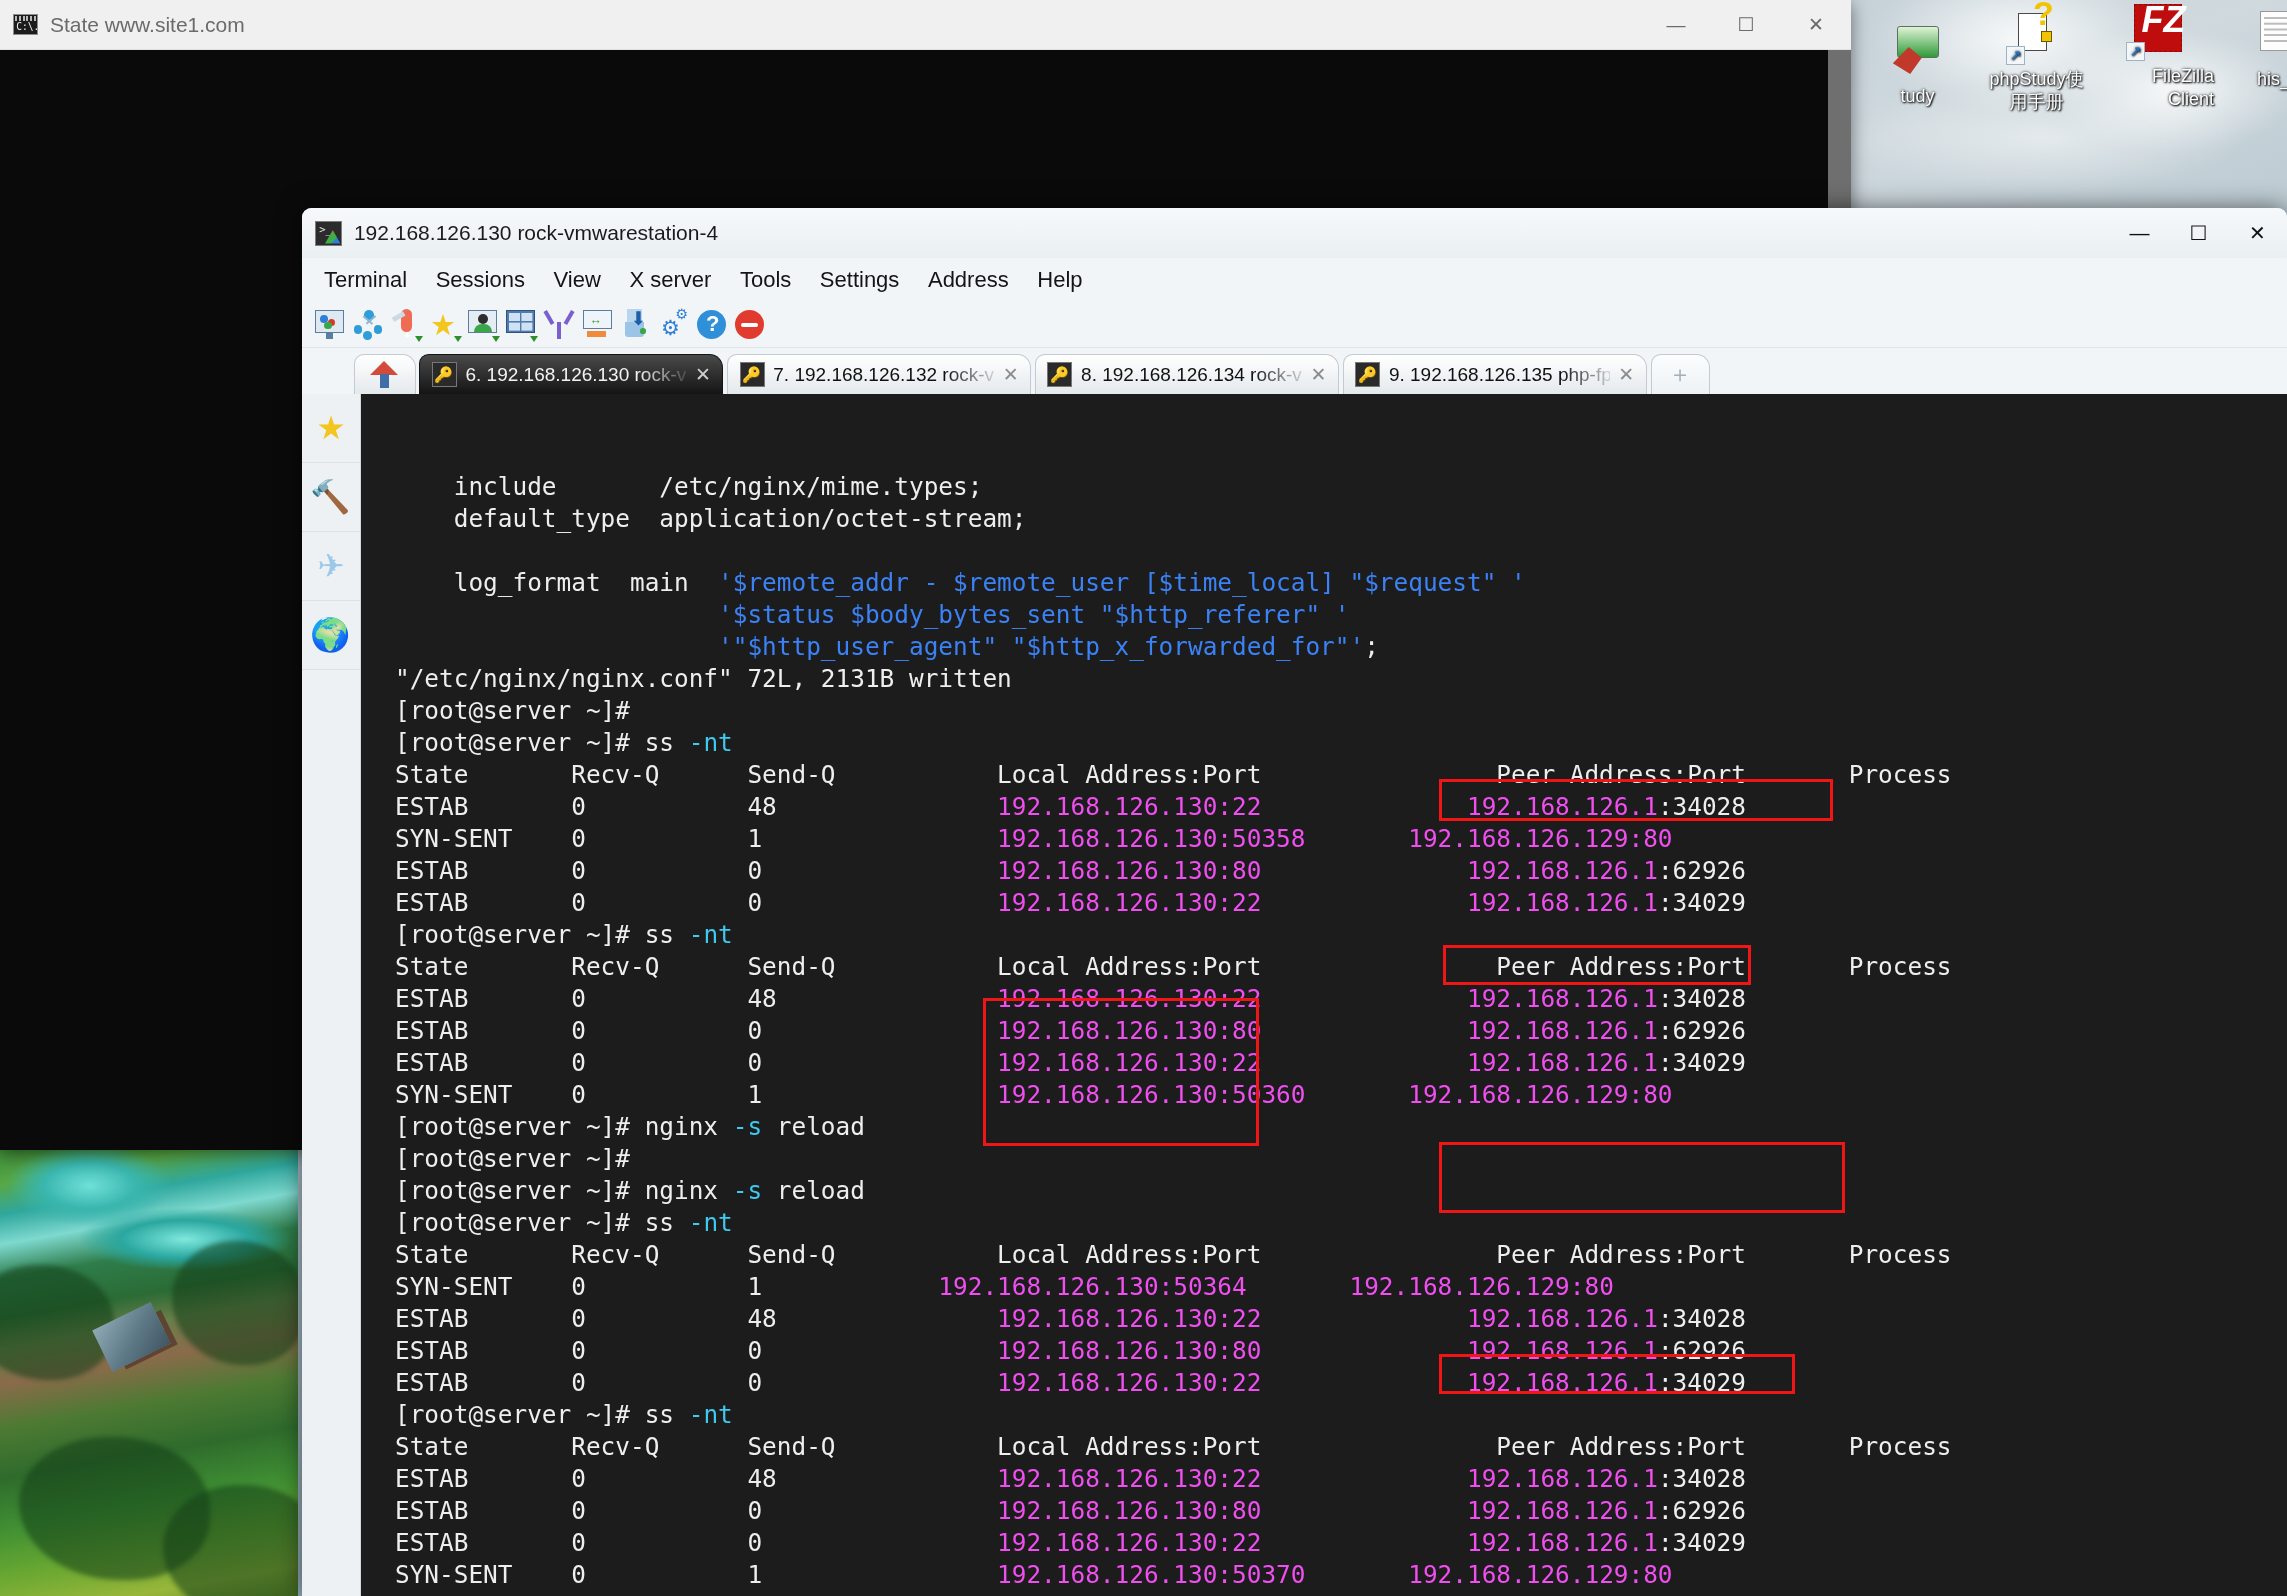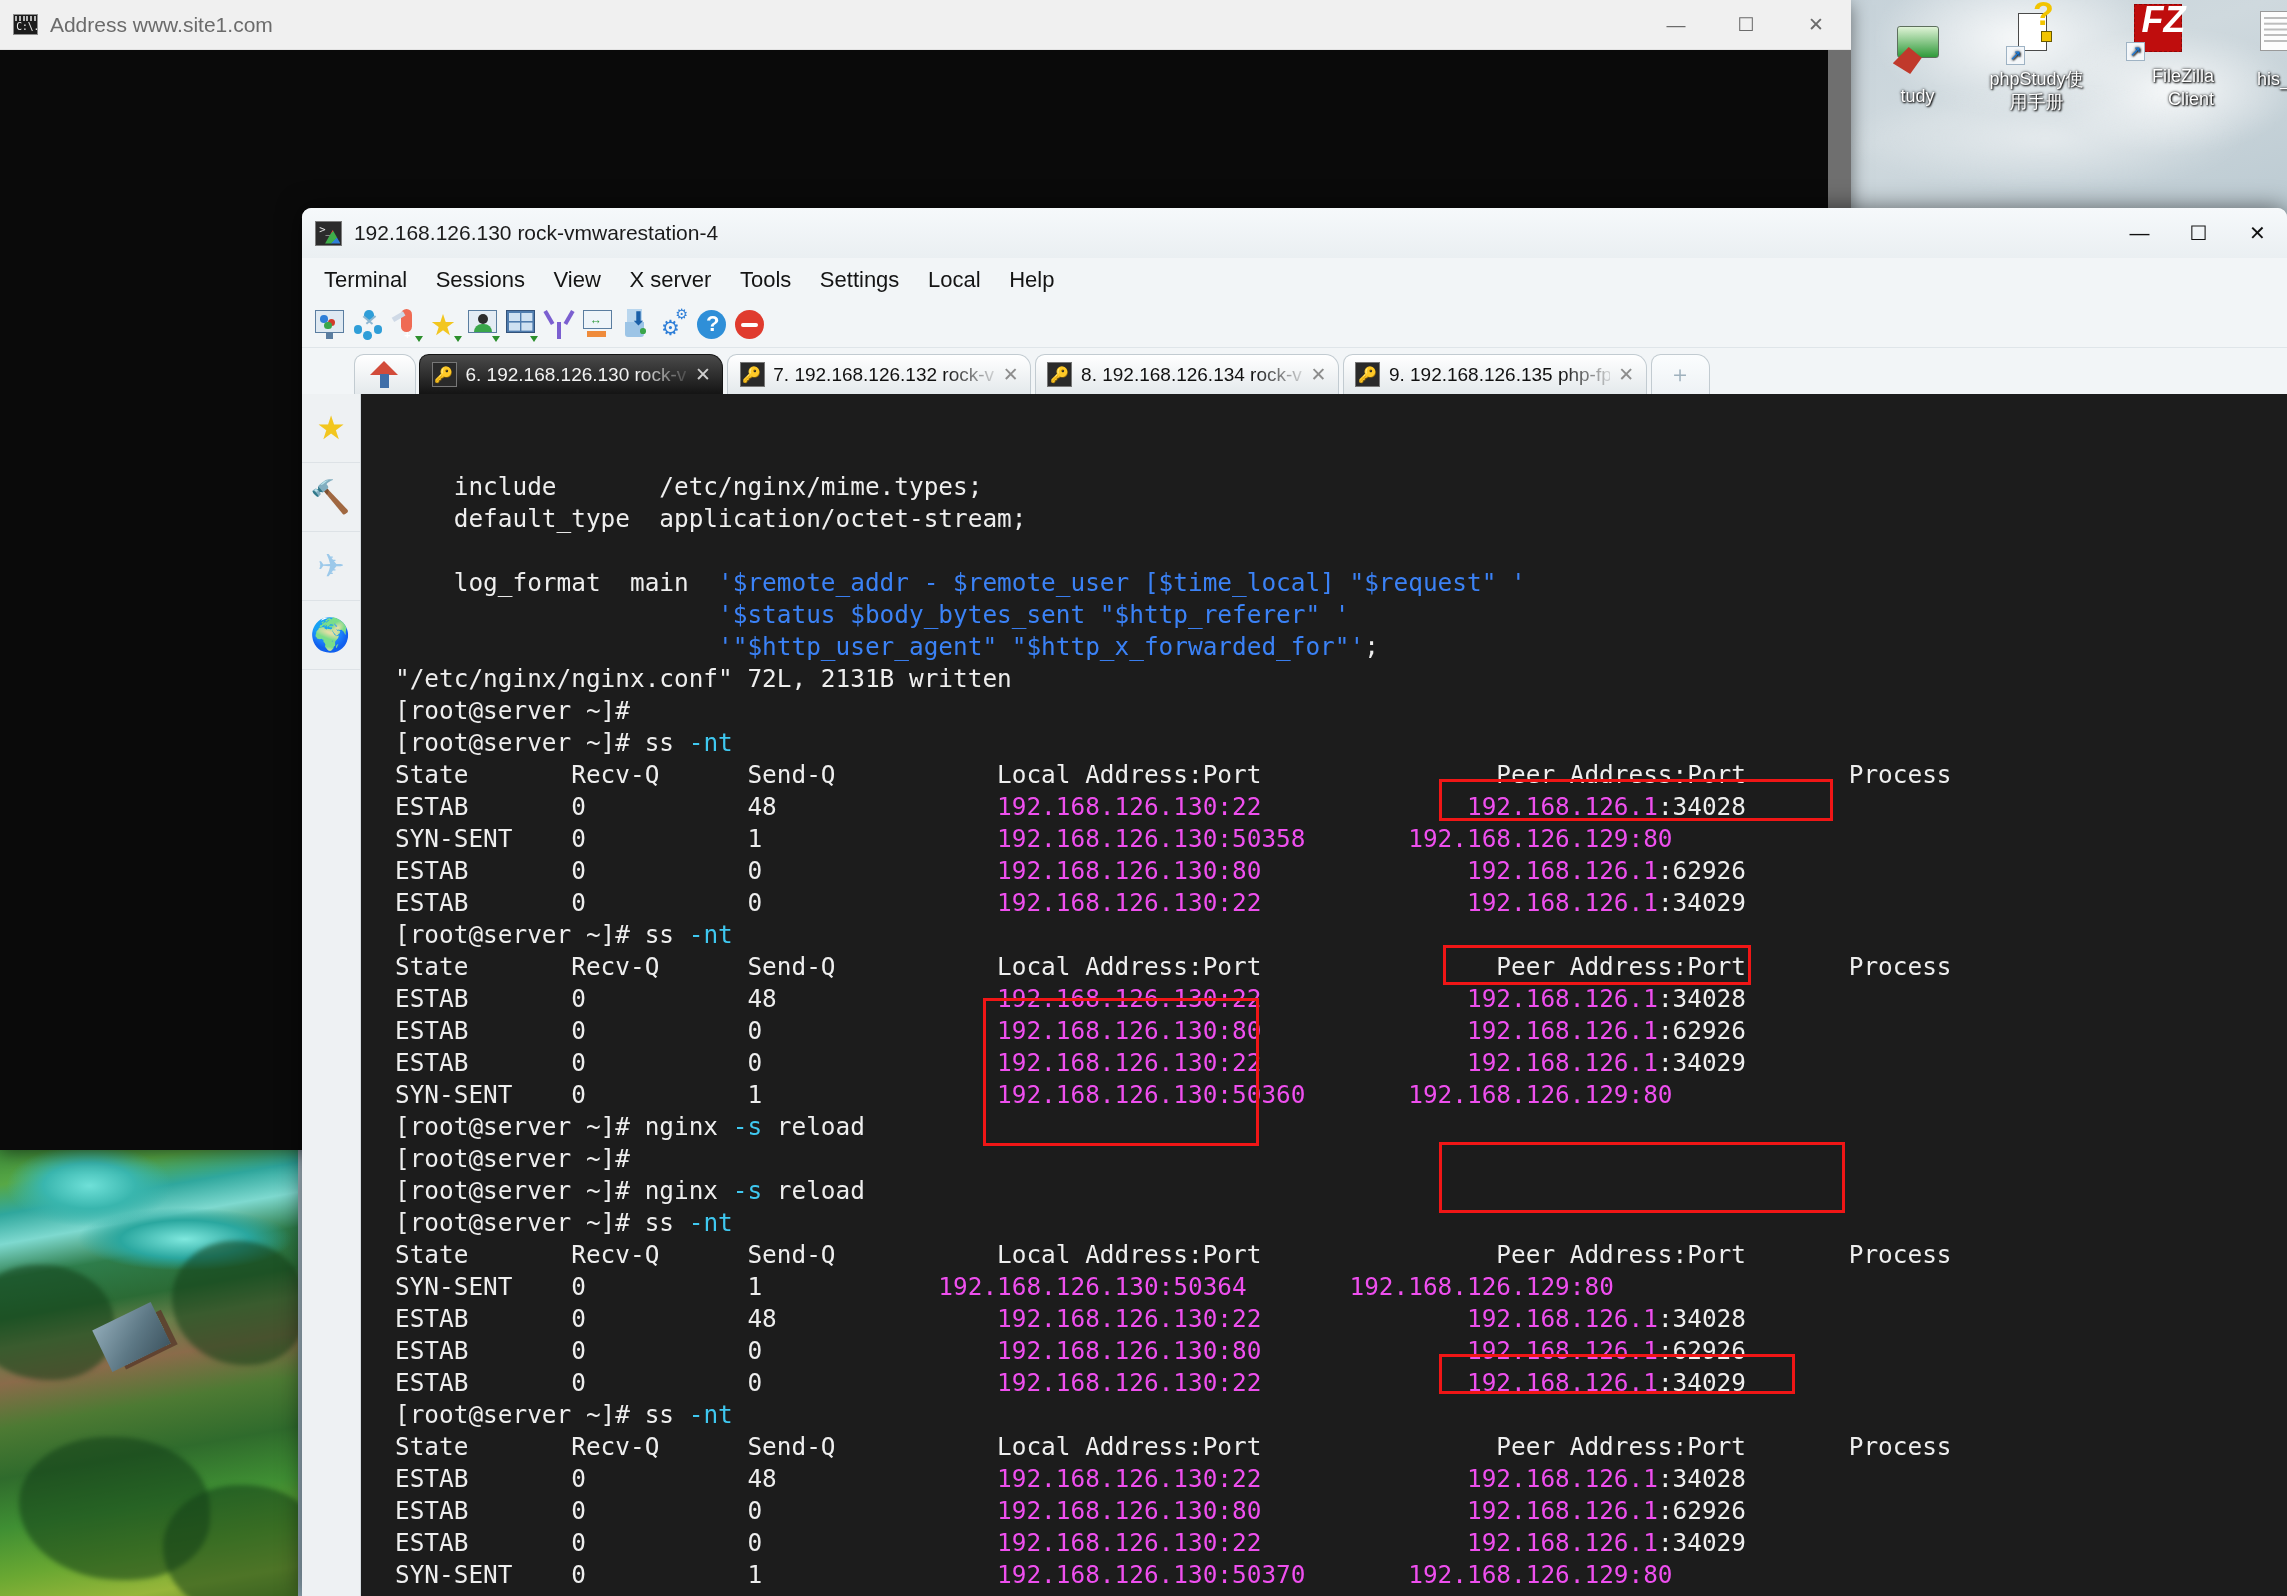--- a/index.html
+++ b/index.html
@@ -287,21 +287,21 @@
   <div class="glyph">
     <div style="position:absolute;left:15.3px;top:5.7px;width:31px;height:40px;background:#fdfdfd;border:1px solid #9a9a9a;"></div>
     <div style="position:absolute;left:19px;top:11.5px;width:23px;height:1.9px;background:#bdbdbd;box-shadow:0 5.7px #bdbdbd,0 11.5px #bdbdbd,0 17px #bdbdbd,0 23px #bdbdbd;"></div>
   </div>
   <div>his_</div>
 </div>
 
 <div id="telnet-window">
   <div id="telnet-titlebar">
     <div id="telnet-title-icon"></div>
-    <div id="telnet-title-text">Address www.site1.com</div>
+    <div id="telnet-title-text">State www.site1.com</div>
     <div id="telnet-winbtns">
       <div class="wb">—</div>
       <div class="wb">☐</div>
       <div class="wb">✕</div>
     </div>
   </div>
   <div id="telnet-body"></div>
   <div id="telnet-scrollbar"></div>
 </div>
 
@@ -317,21 +317,21 @@
     </div>
   </div>
 
   <div id="moba-menubar">
     <div class="mi">Terminal</div>
     <div class="mi">Sessions</div>
     <div class="mi">View</div>
     <div class="mi">X server</div>
     <div class="mi">Tools</div>
     <div class="mi">Settings</div>
-    <div class="mi">Local</div>
+    <div class="mi">Address</div>
     <div class="mi">Help</div>
   </div>
 
   <div id="moba-toolbar">
     <div class="tb-ico">
       <div style="position:absolute;left:1.9px;top:1.9px;width:29px;height:23px;background:#dfe9f2;border:1.9px solid #5a7da0;"></div>
       <div style="position:absolute;left:6.7px;top:6.7px;width:7.6px;height:7.6px;border-radius:50%;background:#2f7fd8;"></div>
       <div style="position:absolute;left:14.3px;top:10.5px;width:7.6px;height:7.6px;border-radius:50%;background:#d23b2b;"></div>
       <div style="position:absolute;left:10.5px;top:13.4px;width:7.6px;height:7.6px;border-radius:50%;background:#3aa64a;"></div>
       <div style="position:absolute;left:12.4px;top:25px;width:7.6px;height:5.7px;background:#5a7da0;"></div>

